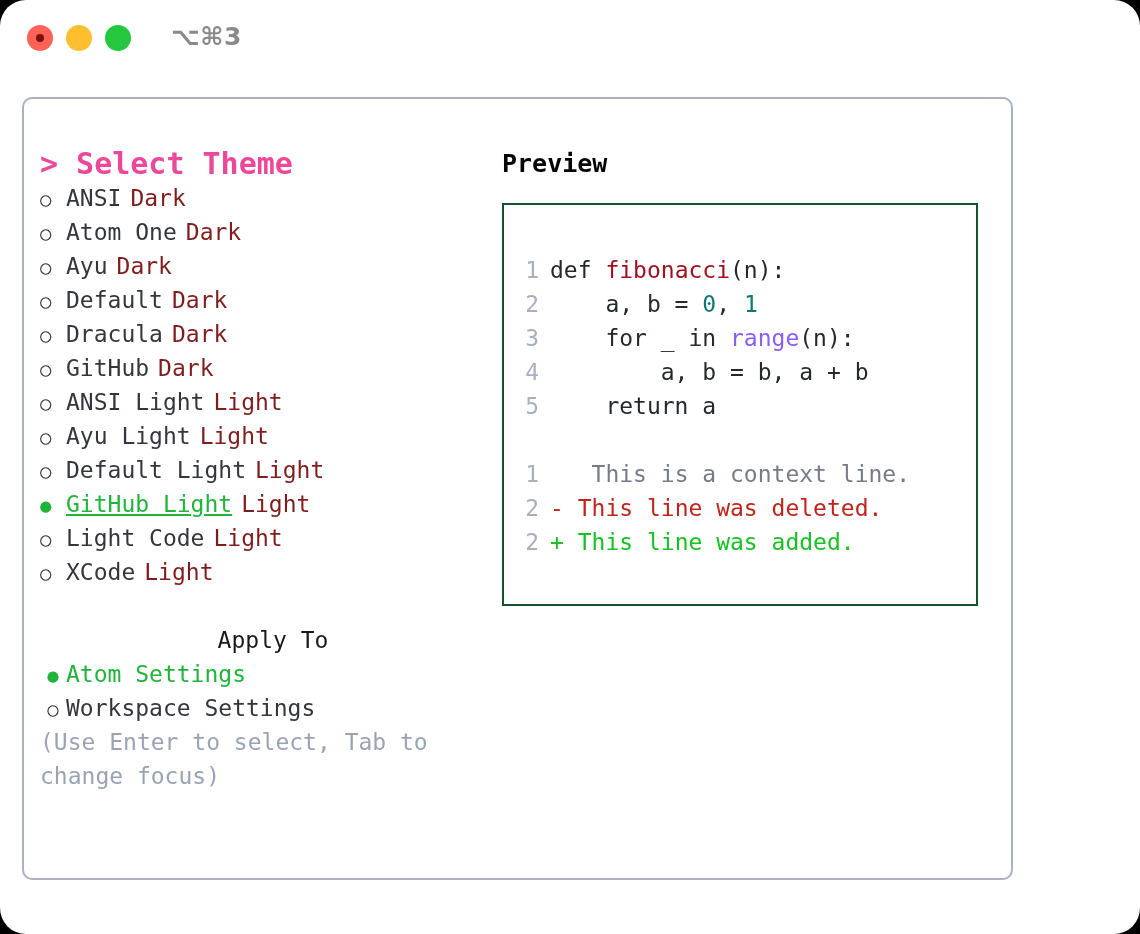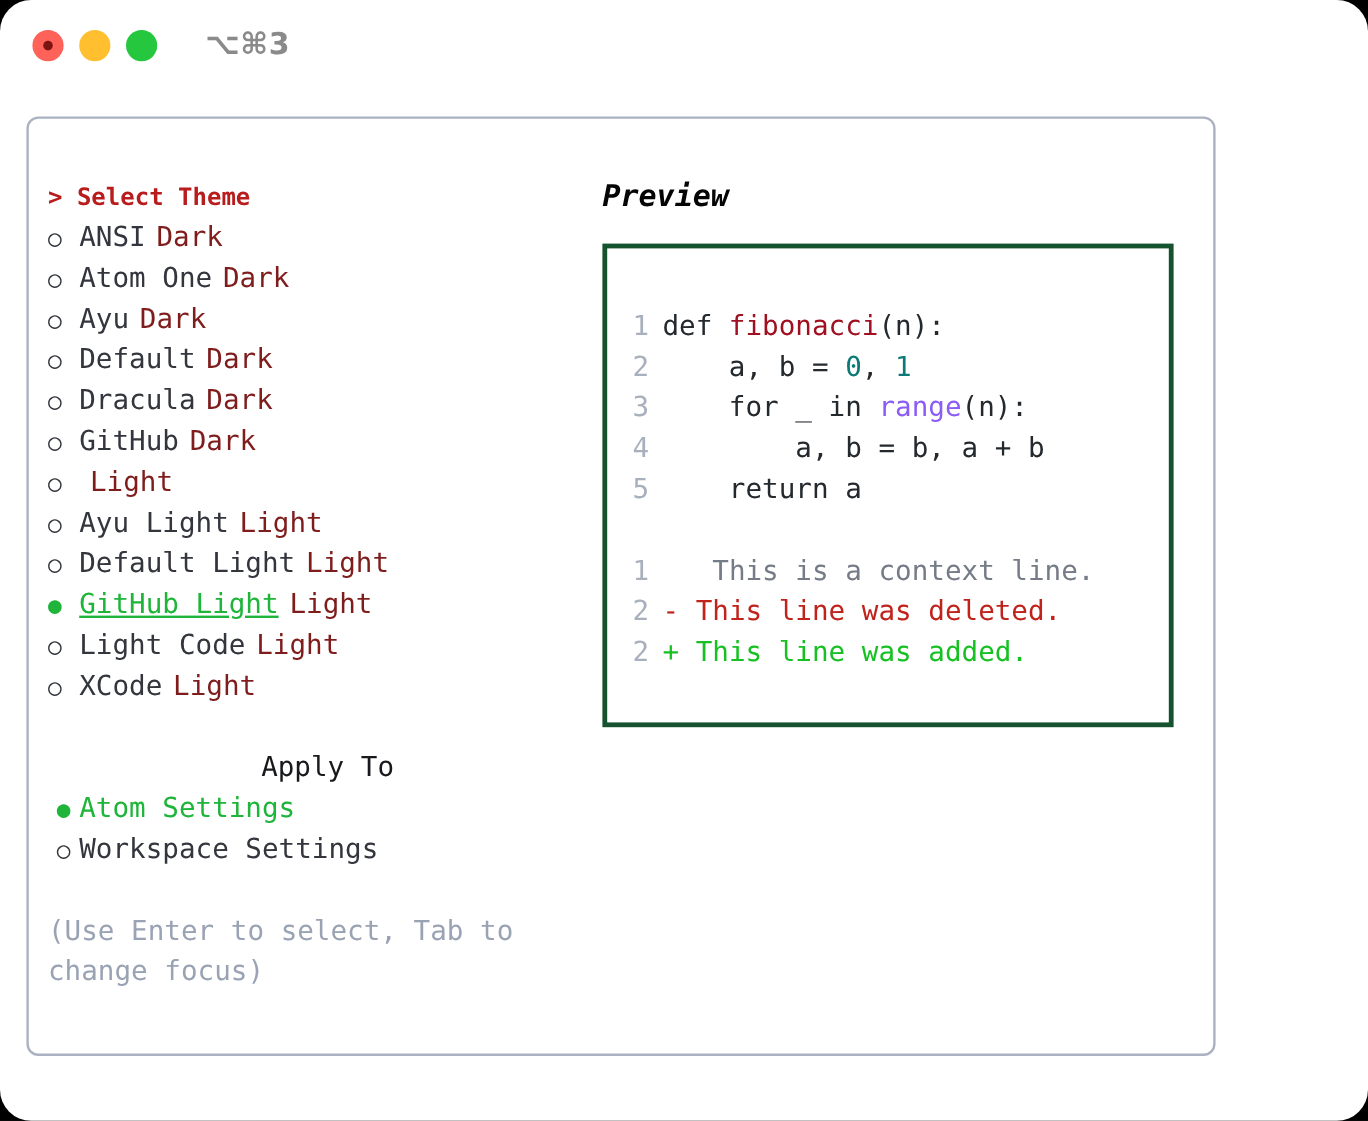--- a/index.html
+++ b/index.html
@@ -94,23 +94,23 @@
   }
 
   
   .col-left {
     position: absolute;
     left: 16px;
     top: 48px;
     width: 440px;
   }
   .section-title {
-    font-size: 20px;
+    font-size: 30px;
     font-weight: 700;
-    color: #b91c1c;
+    color: #ec4899;
     line-height: 34px;
     white-space: pre;
   }
 
   .theme-list {
     margin-top: 0;
   }
   .theme-row {
     display: flex;
     align-items: baseline;
@@ -153,48 +153,46 @@
     align-items: baseline;
     line-height: 34px;
     height: 34px;
     font-size: 23px;
     white-space: pre;
   }
   .applyto-row.selected .marker,
   .applyto-row.selected .row-label { color: #1fb53a; }
 
   .hint {
-    margin-top: 34px;
     font-size: 23px;
     line-height: 34px;
     color: #9aa3b4;
     width: 400px;
   }
 
   
   .col-right {
     position: absolute;
     left: 478px;
     top: 48px;
     width: 500px;
   }
   .preview-title {
     font-size: 25px;
     font-weight: 700;
     color: #050505;
     line-height: 34px;
     white-space: pre;
-    font-style: italic;
   }
   .preview-box {
     margin-top: 22px;
     width: 476px;
     height: 403px;
     box-sizing: border-box;
-    border: 4px solid #14532d;
+    border: 2px solid #14532d;
     background: #ffffff;
     position: relative;
   }
   .code {
     position: absolute;
     left: 13px;
     top: 48px;
     font-size: 23px;
     line-height: 34px;
     white-space: pre;
@@ -237,21 +235,21 @@
 
         <div class="section-title">&gt; Select Theme</div>
 
         <div class="theme-list" id="theme-list">
             <div class="theme-row"><span class="marker">○</span><span class="row-label">ANSI</span><span class="row-tag">Dark</span></div>
             <div class="theme-row"><span class="marker">○</span><span class="row-label">Atom One</span><span class="row-tag">Dark</span></div>
             <div class="theme-row"><span class="marker">○</span><span class="row-label">Ayu</span><span class="row-tag">Dark</span></div>
             <div class="theme-row"><span class="marker">○</span><span class="row-label">Default</span><span class="row-tag">Dark</span></div>
             <div class="theme-row"><span class="marker">○</span><span class="row-label">Dracula</span><span class="row-tag">Dark</span></div>
             <div class="theme-row"><span class="marker">○</span><span class="row-label">GitHub</span><span class="row-tag">Dark</span></div>
-            <div class="theme-row"><span class="marker">○</span><span class="row-tag">Light</span></div>
+            <div class="theme-row"><span class="marker">○</span><span class="row-label">ANSI Light</span><span class="row-tag">Light</span></div>
             <div class="theme-row"><span class="marker">○</span><span class="row-label">Ayu Light</span><span class="row-tag">Light</span></div>
             <div class="theme-row"><span class="marker">○</span><span class="row-label">Default Light</span><span class="row-tag">Light</span></div>
             <div class="theme-row selected"><span class="marker">●</span><span class="row-label">GitHub Light</span><span class="row-tag">Light</span></div>
             <div class="theme-row"><span class="marker">○</span><span class="row-label">Light Code</span><span class="row-tag">Light</span></div>
             <div class="theme-row"><span class="marker">○</span><span class="row-label">XCode</span><span class="row-tag">Light</span></div>
           </div>
 
         <div class="applyto">
           <div class="applyto-title">Apply To</div>
           <div id="apply-to-options">

